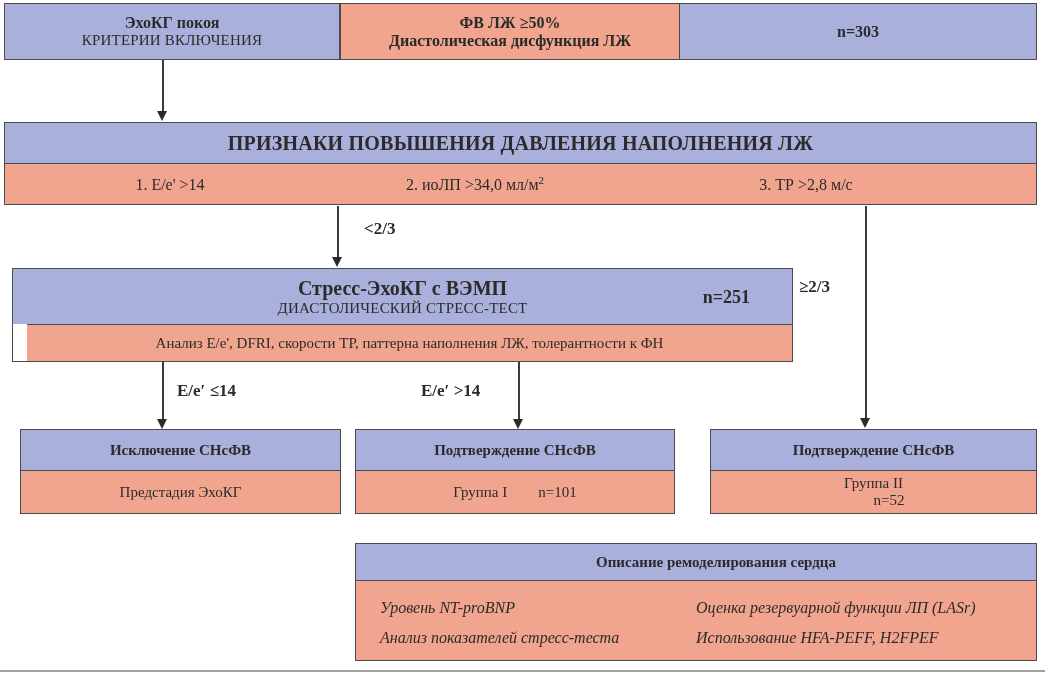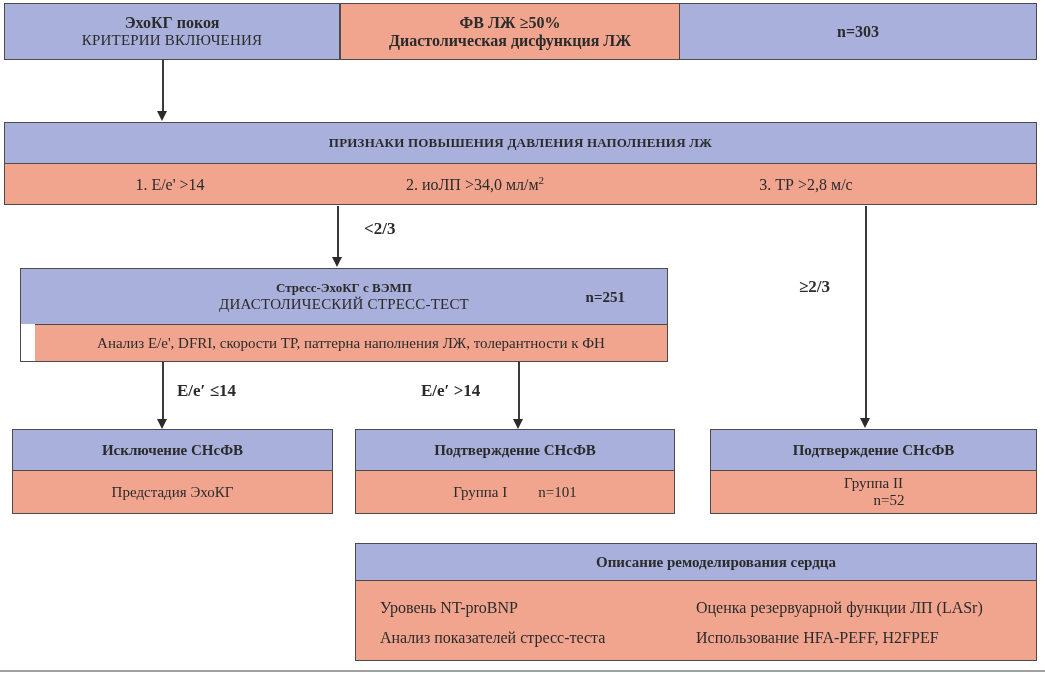--- a/index.html
+++ b/index.html
@@ -27,21 +27,21 @@
     justify-content: center;
     text-align: center;
   }
   .blue   { background: #a9b0db; }
   .salmon { background: #f1a58f; }
   .divided { border-top: 1px solid #4b4b4b; }
   .b  { font-weight: bold; }
   .caps { letter-spacing: 0.2px; }
   .fs15 { font-size: 15px; }
   .fs16 { font-size: 16px; }
-  .fs17 { font-size: 13px; }
+  .fs17 { font-size: 20px; }
   .vline {
     position: absolute;
     width: 2px;
     background: #3a3a3a;
   }
   .ahead {
     position: absolute;
     width: 0; height: 0;
     border-left: 5px solid transparent;
     border-right: 5px solid transparent;
@@ -59,31 +59,32 @@
     transform: translate(-50%, -50%);
     font-size: 16px;
     white-space: nowrap;
   }
   .nbadge {
     position: absolute;
     right: 42px;
     top: 50%;
     transform: translateY(-50%);
     font-weight: bold;
-    font-size: 15px;
+    font-size: 18px;
   }
   .grp { display: inline-block; }
   .grp + .grp { margin-left: 31px; }
   .rem-body {
     display: flex;
     flex-direction: row;
     padding: 12px 12px 0 24px;
     align-items: flex-start;
     text-align: left;
     justify-content: flex-start;
+    font-style: italic;
   }
   .rem-col { display: flex; flex-direction: column; }
   .rem-col div { line-height: 30px; font-size: 16px; white-space: nowrap; }
   .rem-col-left { width: 316px; }
   .bottom-rule {
     position: absolute;
     left: 0; top: 670px;
     width: 1045px; height: 2px;
     background: #a0a0a0;
   }
@@ -125,38 +126,38 @@
   </div>
 
   <div class="vline" style="left:337px; top:206px; height:52px;"></div>
   <div class="ahead" style="left:332px; top:257px;"></div>
   <span class="alabel" style="left:364px; top:219px;">&lt;2/3</span>
 
   <div class="vline" style="left:865px; top:206px; height:213px;"></div>
   <div class="ahead" style="left:860px; top:418px;"></div>
   <span class="alabel" style="left:799px; top:277px;">≥2/3</span>
 
-  <div class="box" style="left:20px; top:268px; width:648px; height:94px;">
+  <div class="box" style="left:12px; top:268px; width:781px; height:94px;">
     <div class="cell blue" style="height:55px; position:relative;">
       <div class="b fs17">Стресс-ЭхоКГ с ВЭМП</div>
       <div class="fs15 caps">ДИАСТОЛИЧЕСКИЙ СТРЕСС-ТЕСТ</div>
       <span class="nbadge">n=251</span>
     </div>
     <div class="cell salmon divided fs15" style="flex:1;margin-left:14px;">Анализ E/e', DFRI, скорости ТР, паттерна наполнения ЛЖ, толерантности к ФН</div>
   </div>
 
   <div class="vline" style="left:162px; top:362px; height:59px;"></div>
   <div class="ahead" style="left:157px; top:419px;"></div>
   <span class="alabel" style="left:177px; top:381px;">E/e′ ≤14</span>
 
   <div class="vline" style="left:518px; top:362px; height:59px;"></div>
   <div class="ahead" style="left:513px; top:419px;"></div>
   <span class="alabel" style="left:421px; top:381px;">E/e′ &gt;14</span>
 
-  <div class="box" style="left:12px; top:429px; width:321px; height:85px;">
+  <div class="box" style="left:20px; top:429px; width:321px; height:85px;">
     <div class="cell blue b fs15" style="height:40px;">Исключение СНсФВ</div>
     <div class="cell salmon divided fs15" style="flex:1;">Предстадия ЭхоКГ</div>
   </div>
 
   <div class="box" style="left:355px; top:429px; width:320px; height:85px;">
     <div class="cell blue b fs15" style="height:40px;">Подтверждение СНсФВ</div>
     <div class="cell salmon divided fs15" style="flex:1; flex-direction:row;">
       <span class="grp">Группа I</span>
       <span class="grp">n=101</span>
     </div>

